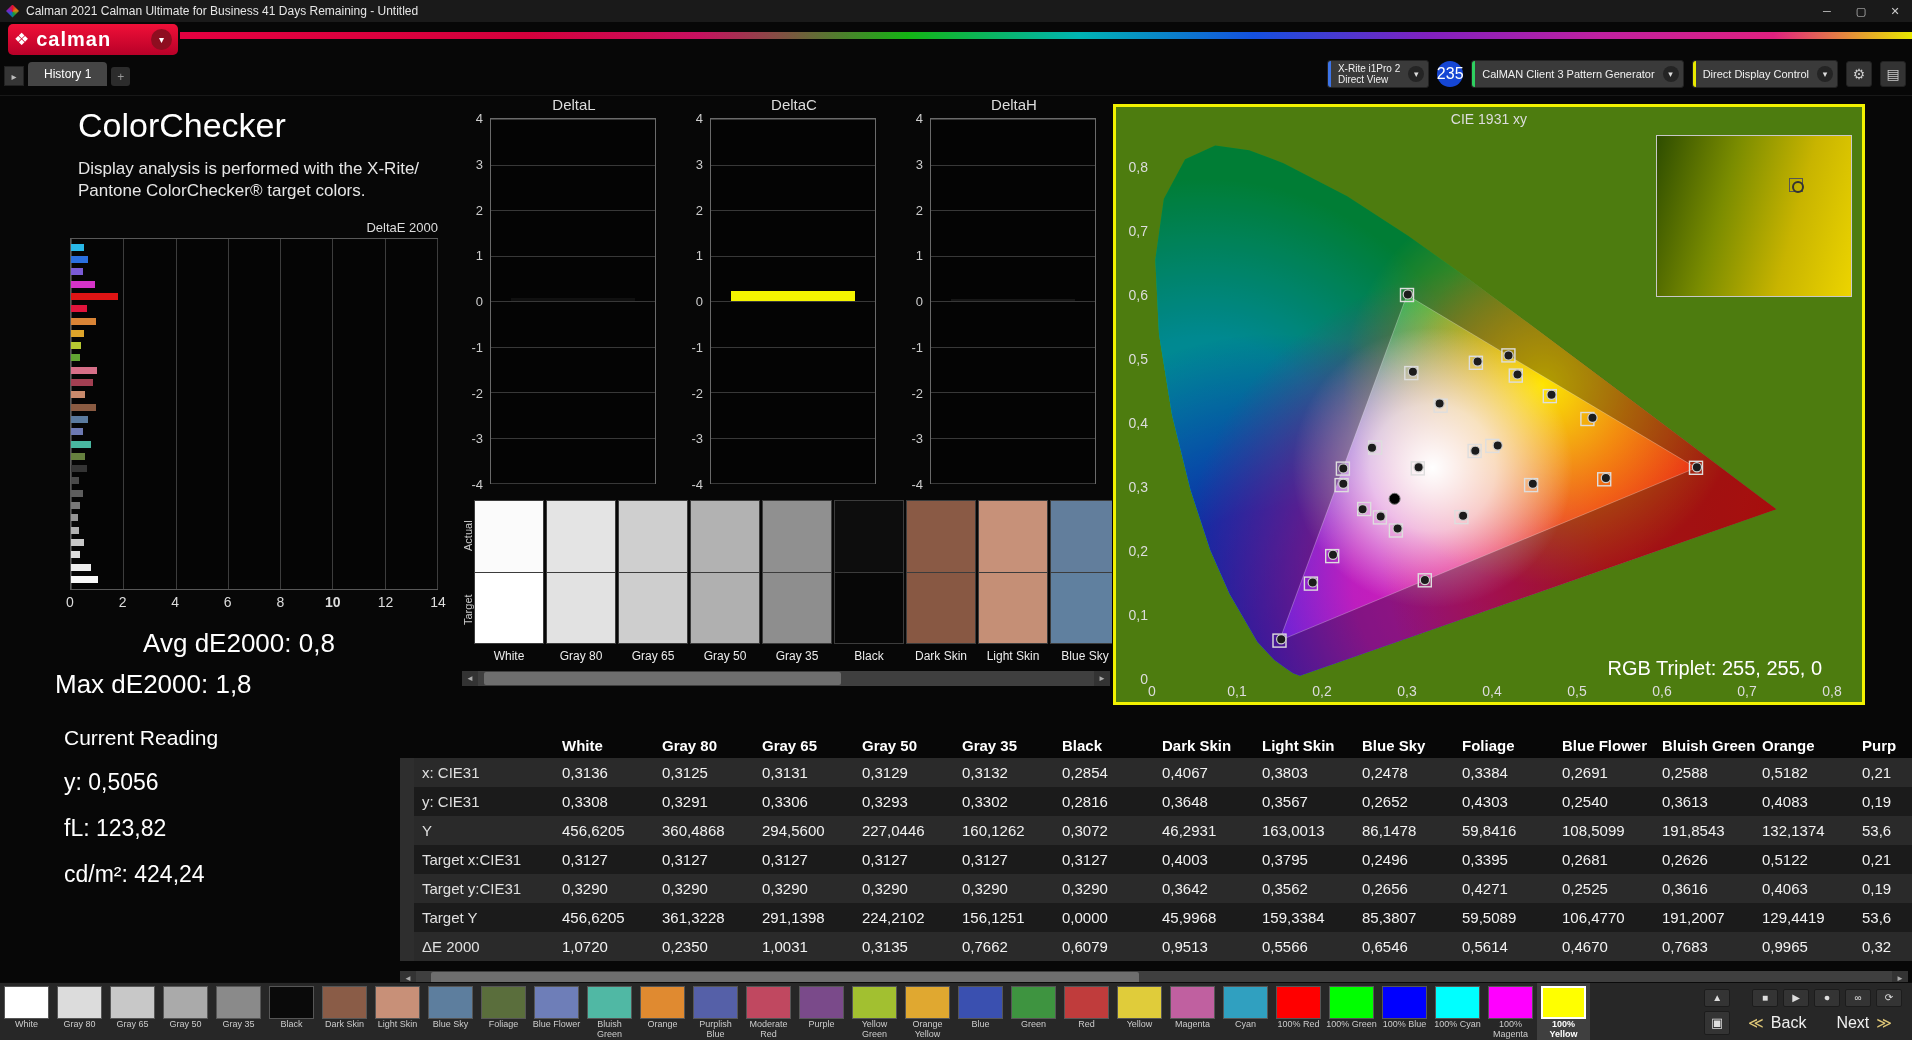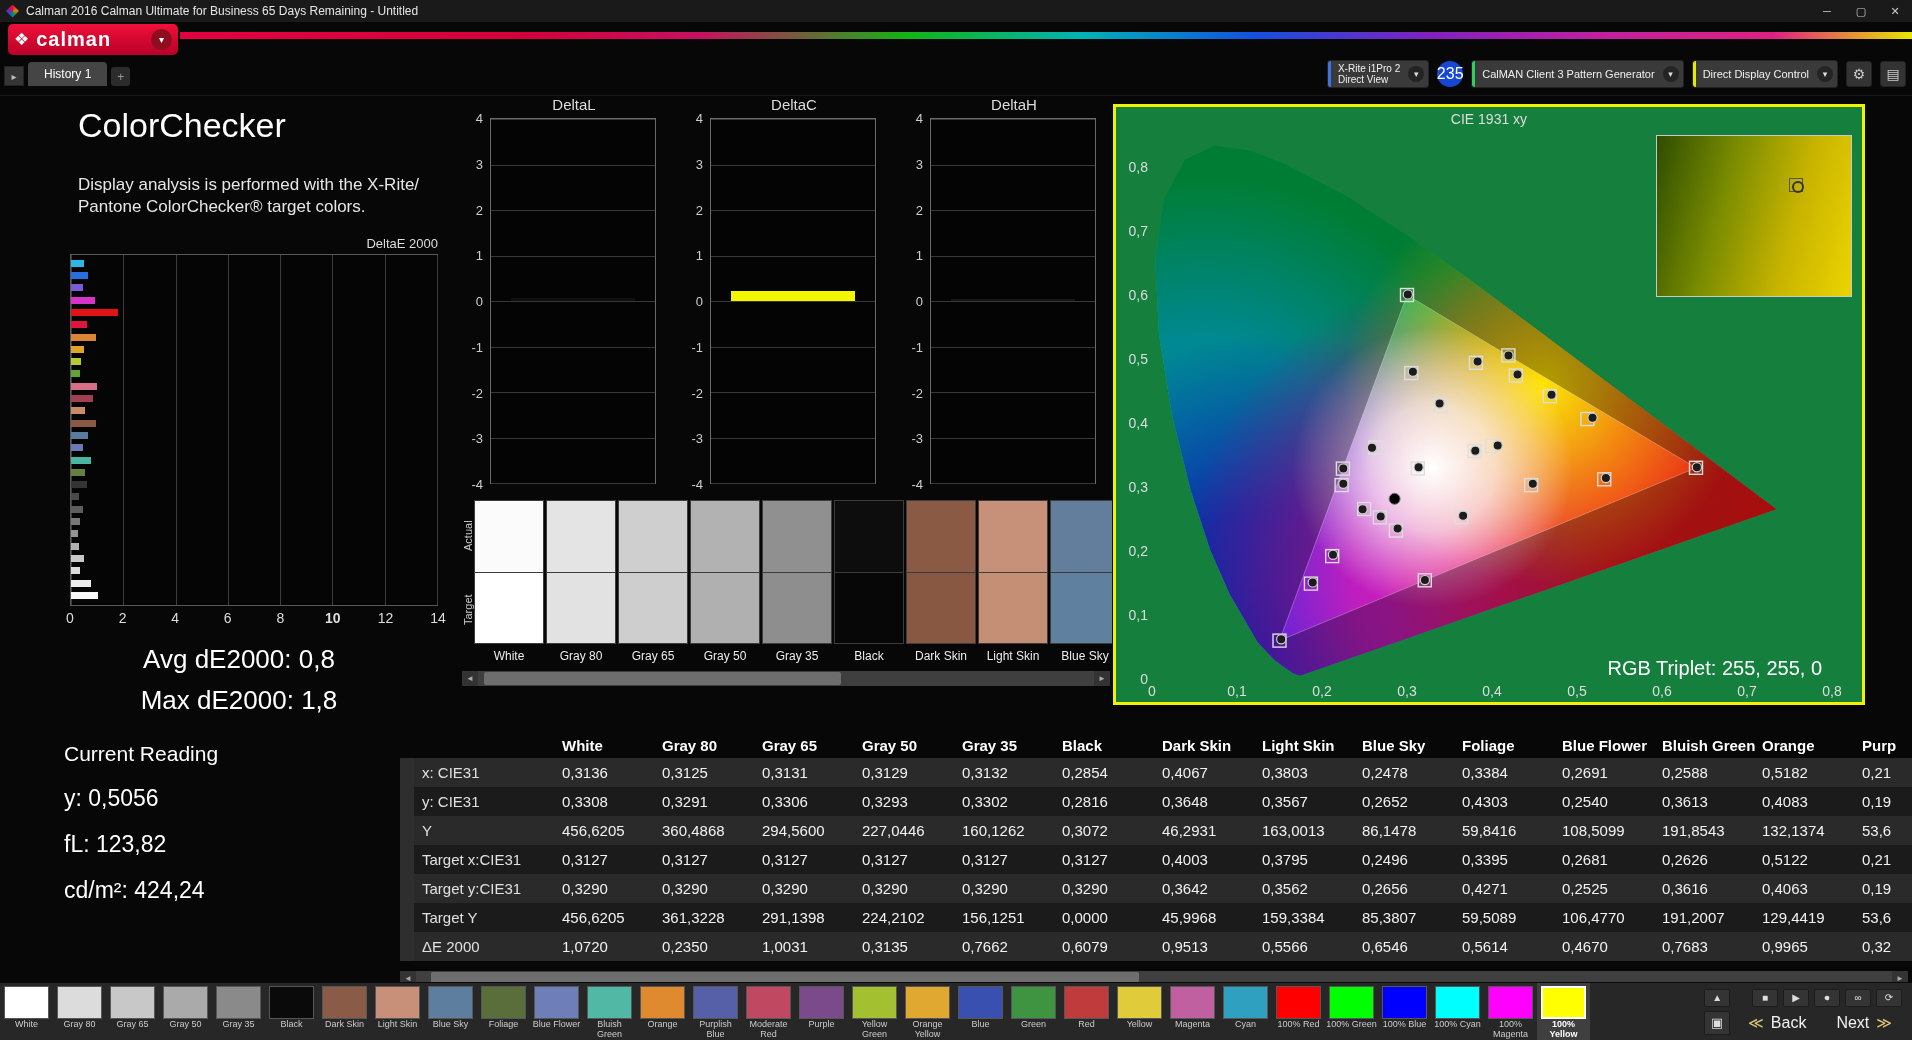--- a/index.html
+++ b/index.html
@@ -47,30 +47,30 @@
   .dd-text.two-line { display:flex; flex-direction:column; font-size:10px; line-height:1.15; }
   .dd-chev { width:16px; height:16px; border-radius:50%; background:#242424; color:#ddd;
     font-size:9px; display:flex; align-items:center; justify-content:center; }
   #badge-235 { width:26px; height:26px; border-radius:50%; color:#fff; font-size:16px;
     display:flex; align-items:center; justify-content:center; }
   .sq-btn { width:26px; height:26px; background:#333; border:1px solid #222; color:#ccc;
     font-size:14px; display:flex; align-items:center; justify-content:center; border-radius:3px; }
   
   #left-panel { position:absolute; left:0; top:96px; width:460px; }
   .cc-title { margin:10px 0 0 78px; font-size:34px; color:#fff; font-weight:normal; }
-  .cc-desc { margin:29px 0 0 78px; font-size:17px; color:#e6e6e6; line-height:1.28; width:345px; }
+  .cc-desc { margin:13px 0 0 78px; font-size:17px; color:#e6e6e6; line-height:1.28; width:345px; }
   .de-chart-title { width:368px; margin:18px 0 3px 70px; text-align:right; font-size:13px; color:#ddd; }
   #de-chart { position:relative; margin-left:70px; width:368px; height:352px; border:1px solid #585858; background:#050505; }
   .de-gridline { position:absolute; top:0; bottom:0; width:1px; background:#3d3d3d; }
   #de-bars { position:absolute; inset:0; display:flex; flex-direction:column; justify-content:space-evenly; }
   .de-bar { height:7px; }
   #de-ticks { position:relative; margin-left:70px; width:368px; height:22px; }
   .de-tick { position:absolute; transform:translateX(-50%); font-size:14px; color:#ddd; top:4px; }
   .avg-line { width:368px; margin:16px 0 0 55px; text-align:center; font-size:26px; color:#fff; }
-  .max-line { width:368px; margin:10px 0 16px 55px; text-align:center; font-size:26px; color:#fff; }
+  .max-line { width:368px; margin:10px 0 16px 55px; font-size:26px; color:#fff; }
   #current-reading { margin:26px 0 0 64px; }
   #cr-title { font-size:21px; color:#fff; }
   .cr-item { font-size:23px; color:#fff; margin-top:19px; }
   
   #middle-panel { position:absolute; left:462px; top:96px; width:650px; height:640px; overflow:hidden; }
   #delta-charts { display:flex; gap:24px; }
   .delta-chart { width:196px; flex-shrink:0; }
   .dc-title { text-align:center; font-size:15px; color:#ddd; height:22px; margin-left:28px; }
   .dc-body { display:flex; }
   .dc-ylabels { width:28px; position:relative; height:366px; }
@@ -86,21 +86,21 @@
   .ss-target { height:72px; border:1px solid #3c3c3c; }
   .ss-label { text-align:center; font-size:12px; color:#ececec; margin-top:5px; white-space:nowrap; }
   .hscroll { margin-top:8px; height:15px; display:flex; background:#3f3f3f; }
   .hs-arrow { width:16px; height:15px; background:#333; color:#aaa; font-size:8px;
     display:flex; align-items:center; justify-content:center; flex-shrink:0; }
   .hs-track { position:relative; flex:1; }
   .hs-thumb { position:absolute; top:1px; bottom:1px; background:#6e6e6e; border-radius:2px; }
   #strip-scrollbar { width:648px; }
   
   #cie-panel { position:absolute; left:1113px; top:104px; width:752px; height:601px;
-    border:3px solid #f2f200; background:#15803d; }
+    border:3px solid #f2f200; background:#4d7c0f; }
   #cie-title { text-align:center; font-size:14px; color:#ddd; margin-top:4px; }
   #cie-plot { position:absolute; left:36px; top:24px; width:706px; height:548px; }
   .cie-ylabel { position:absolute; width:30px; text-align:right; font-size:14px; color:#ddd; }
   .cie-xlabel { position:absolute; transform:translateX(-50%); font-size:14px; color:#ddd; }
   #cie-inset { position:absolute; right:10px; top:28px; width:196px; height:162px;
     border:1px solid #c8c8c8;
     background: linear-gradient(105deg,#2e4d00 0%,#7a8c00 35%,#c8b400 68%,#ecd400 100%); }
   #inset-marker { position:absolute; left:68%; top:26%; width:14px; height:14px; border:1px solid #555; }
   #inset-marker::after { content:""; position:absolute; left:2px; top:2px; width:8px; height:8px;
     border:2px solid #333; border-radius:50%; }
@@ -139,21 +139,21 @@
     padding:3px 10px; }
   .nav-chev { color:#e0c878; font-size:15px; }
 </style>
 </head>
 <body>
 
 <div id="app">
 
   <div id="titlebar">
     <div id="app-icon"></div>
-    <div id="title-text">Calman 2016 Calman Ultimate for Business 65 Days Remaining  - Untitled</div>
+    <div id="title-text">Calman 2021 Calman Ultimate for Business 41 Days Remaining  - Untitled</div>
     <div id="win-controls">
       <div class="win-btn">─</div>
       <div class="win-btn">▢</div>
       <div class="win-btn">✕</div>
     </div>
   </div>
 
   <div id="row1">
     <div id="rainbow-stripe"></div>
     <div id="logo">

